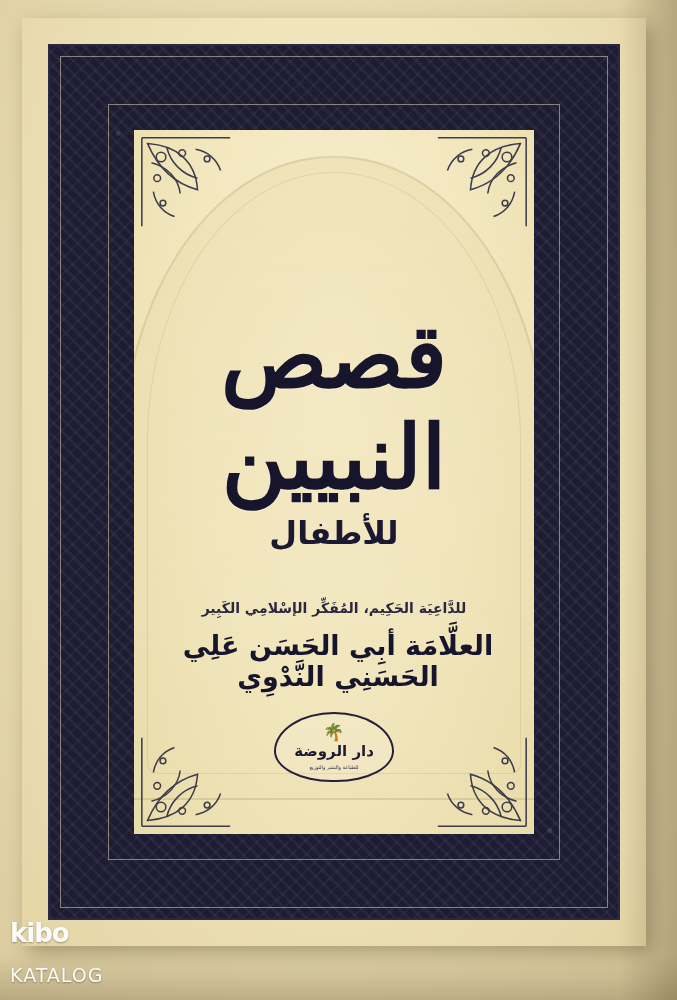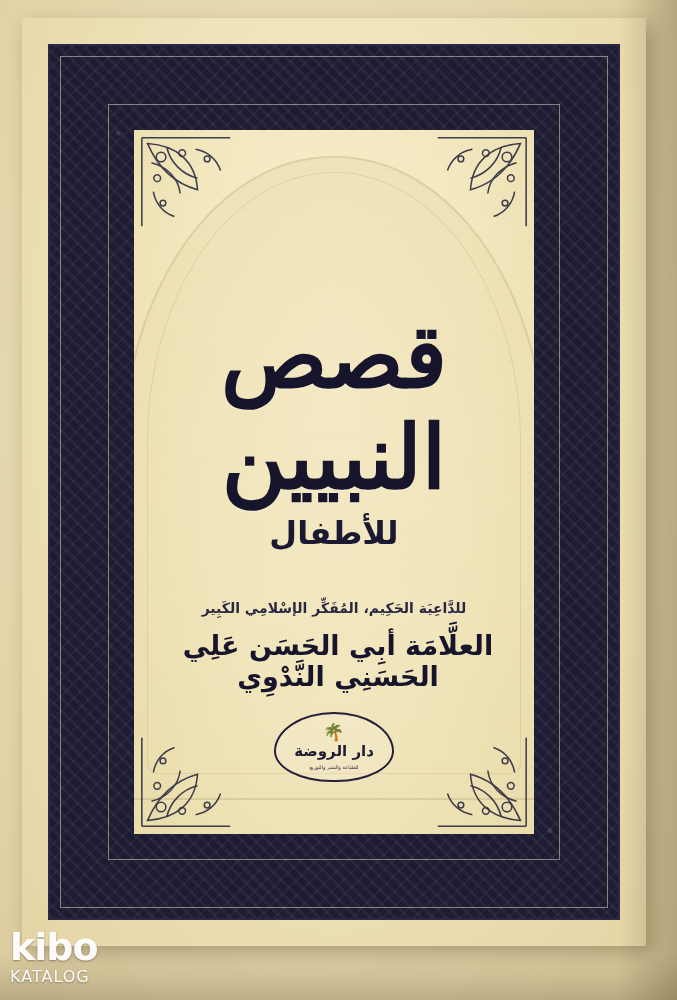--- a/index.html
+++ b/index.html
@@ -206,29 +206,29 @@
   
   .watermark {
     position: absolute;
     left: 10px;
     bottom: 14px;
     color: #ffffff;
     opacity: 0.95;
     text-shadow: 0 1px 2px rgba(0,0,0,0.35);
   }
   .wm-main {
-    font-size: 38px;
+    font-size: 26px;
     font-weight: 700;
     line-height: 0.92;
     letter-spacing: -1px;
   }
   .wm-sub {
-    font-size: 16px;
+    font-size: 19px;
     letter-spacing: 1px;
-    margin-top: 2px;
+    margin-top: 18px;
   }
 </style>
 </head>
 <body>
 
 <div class="photo">
   <div class="surface"></div>
 
   <div class="cover">
     <div class="frame-outer">

